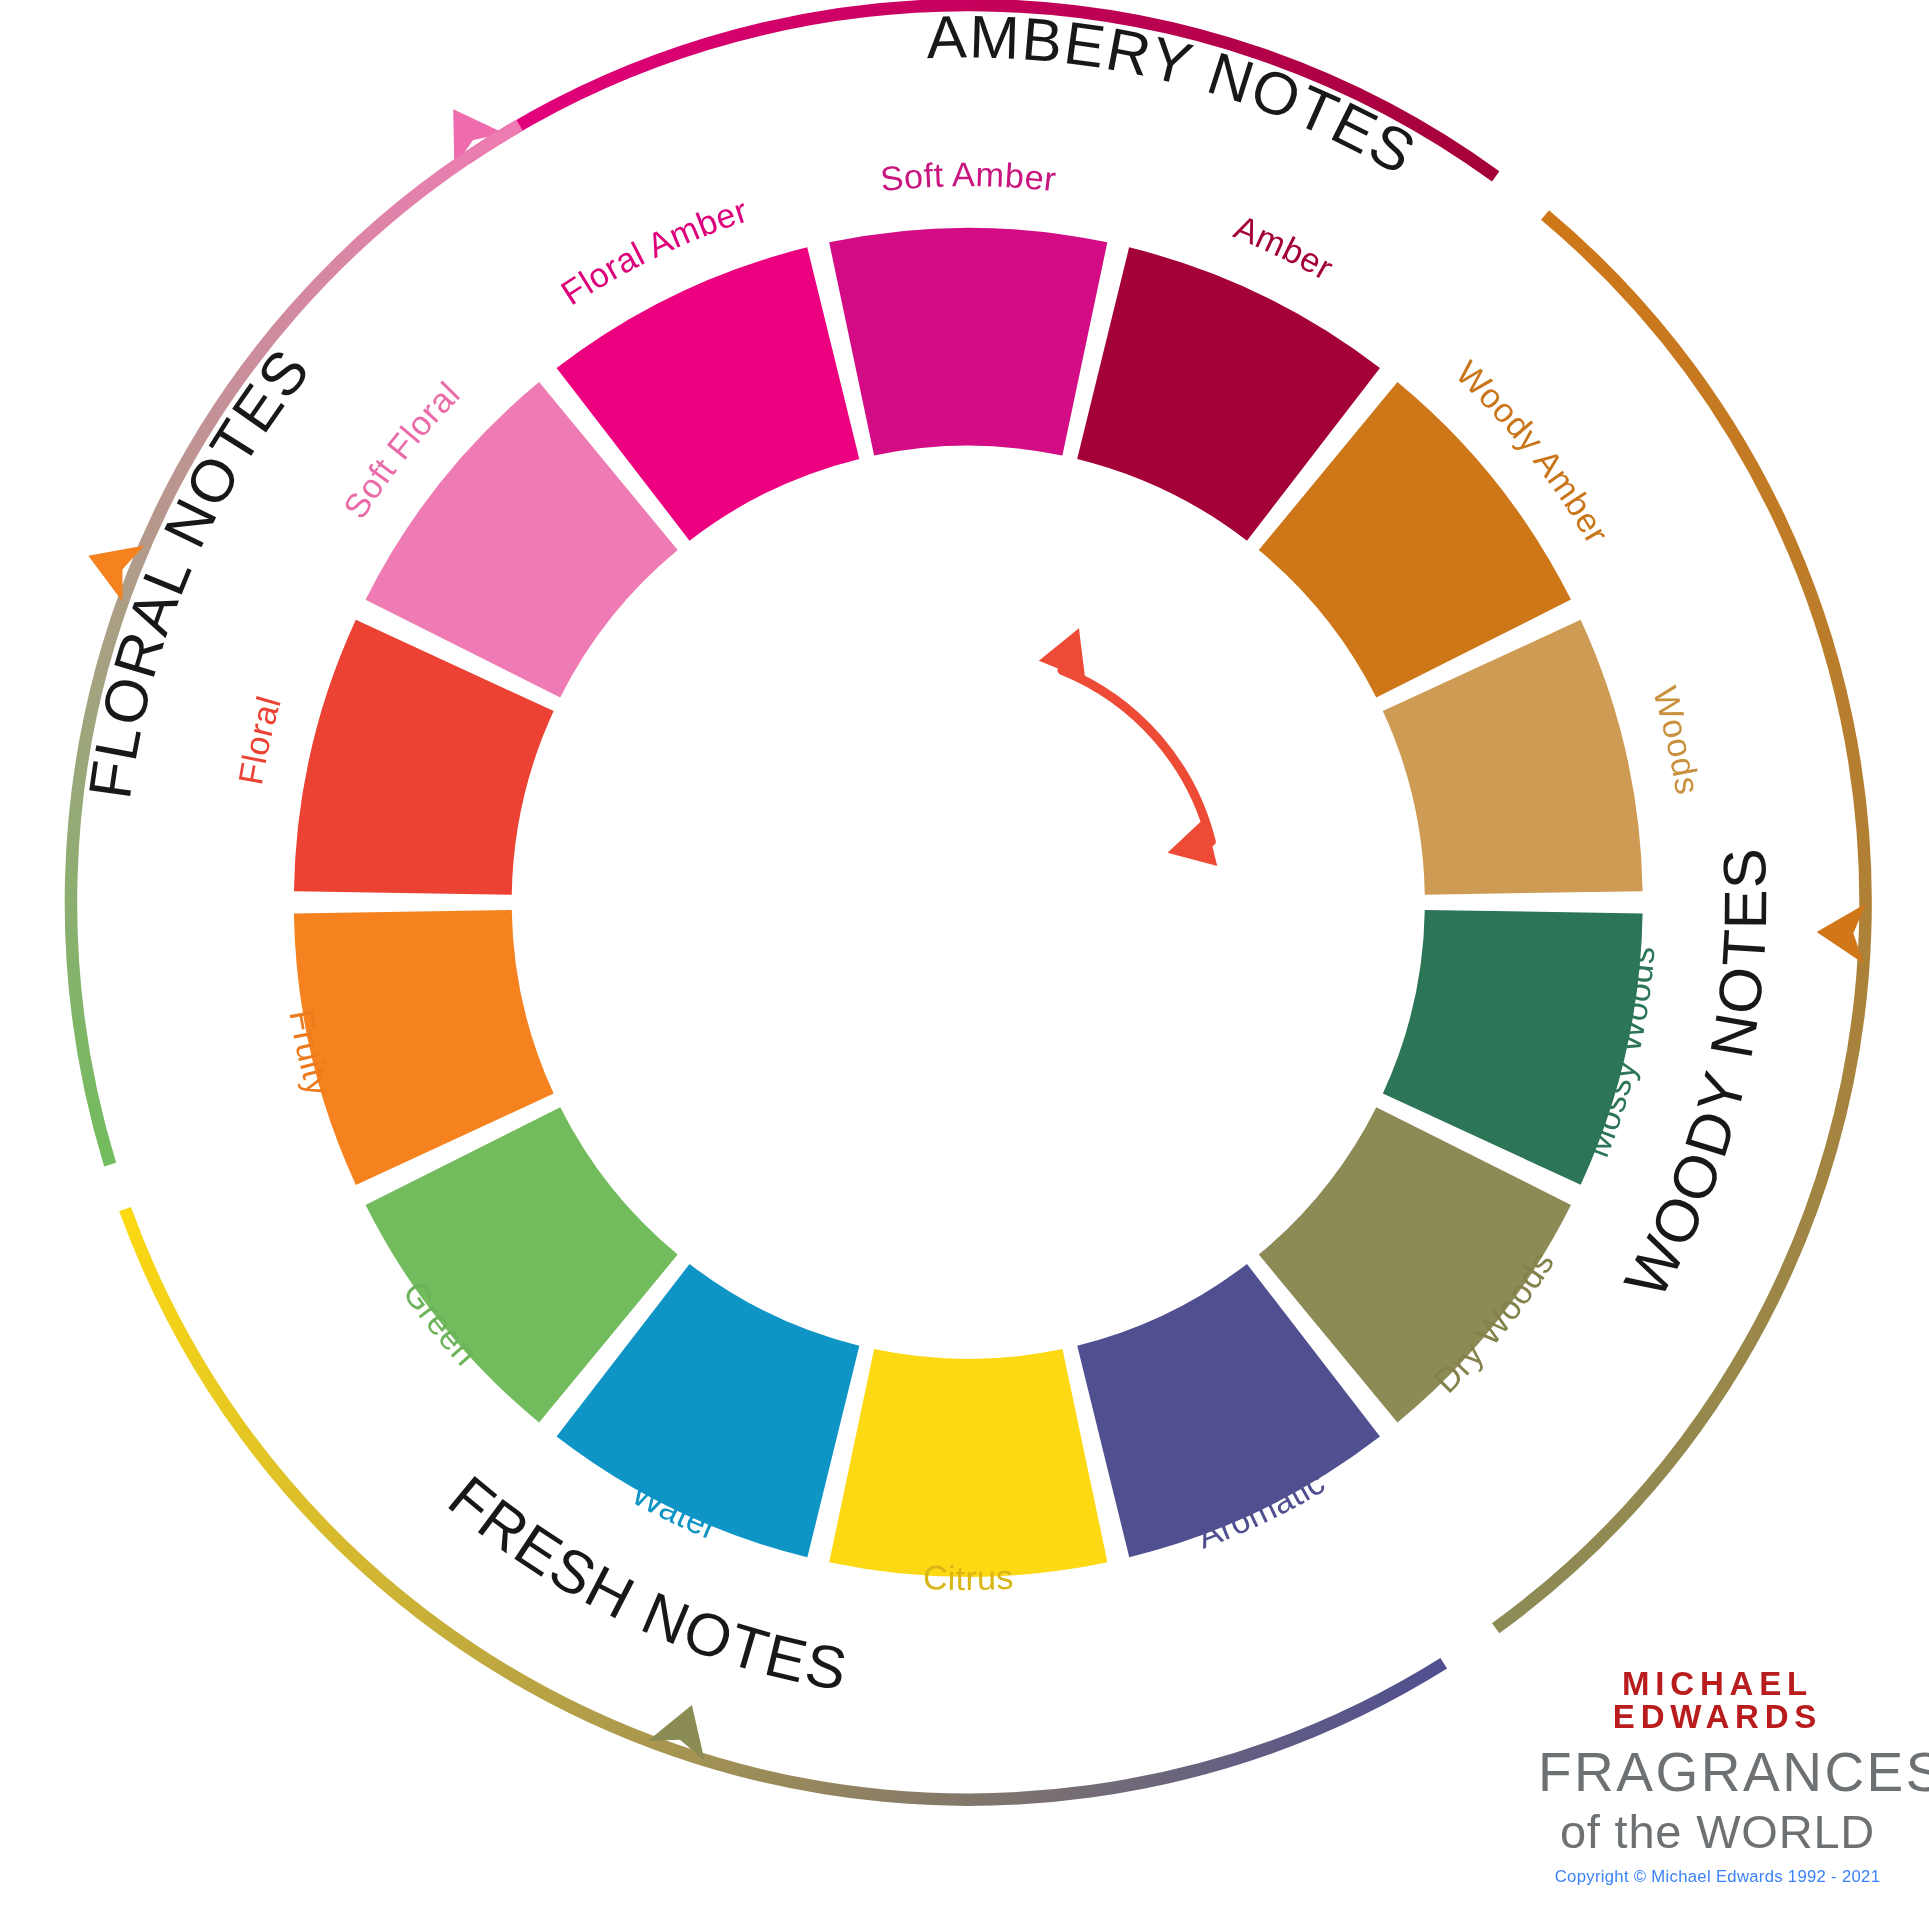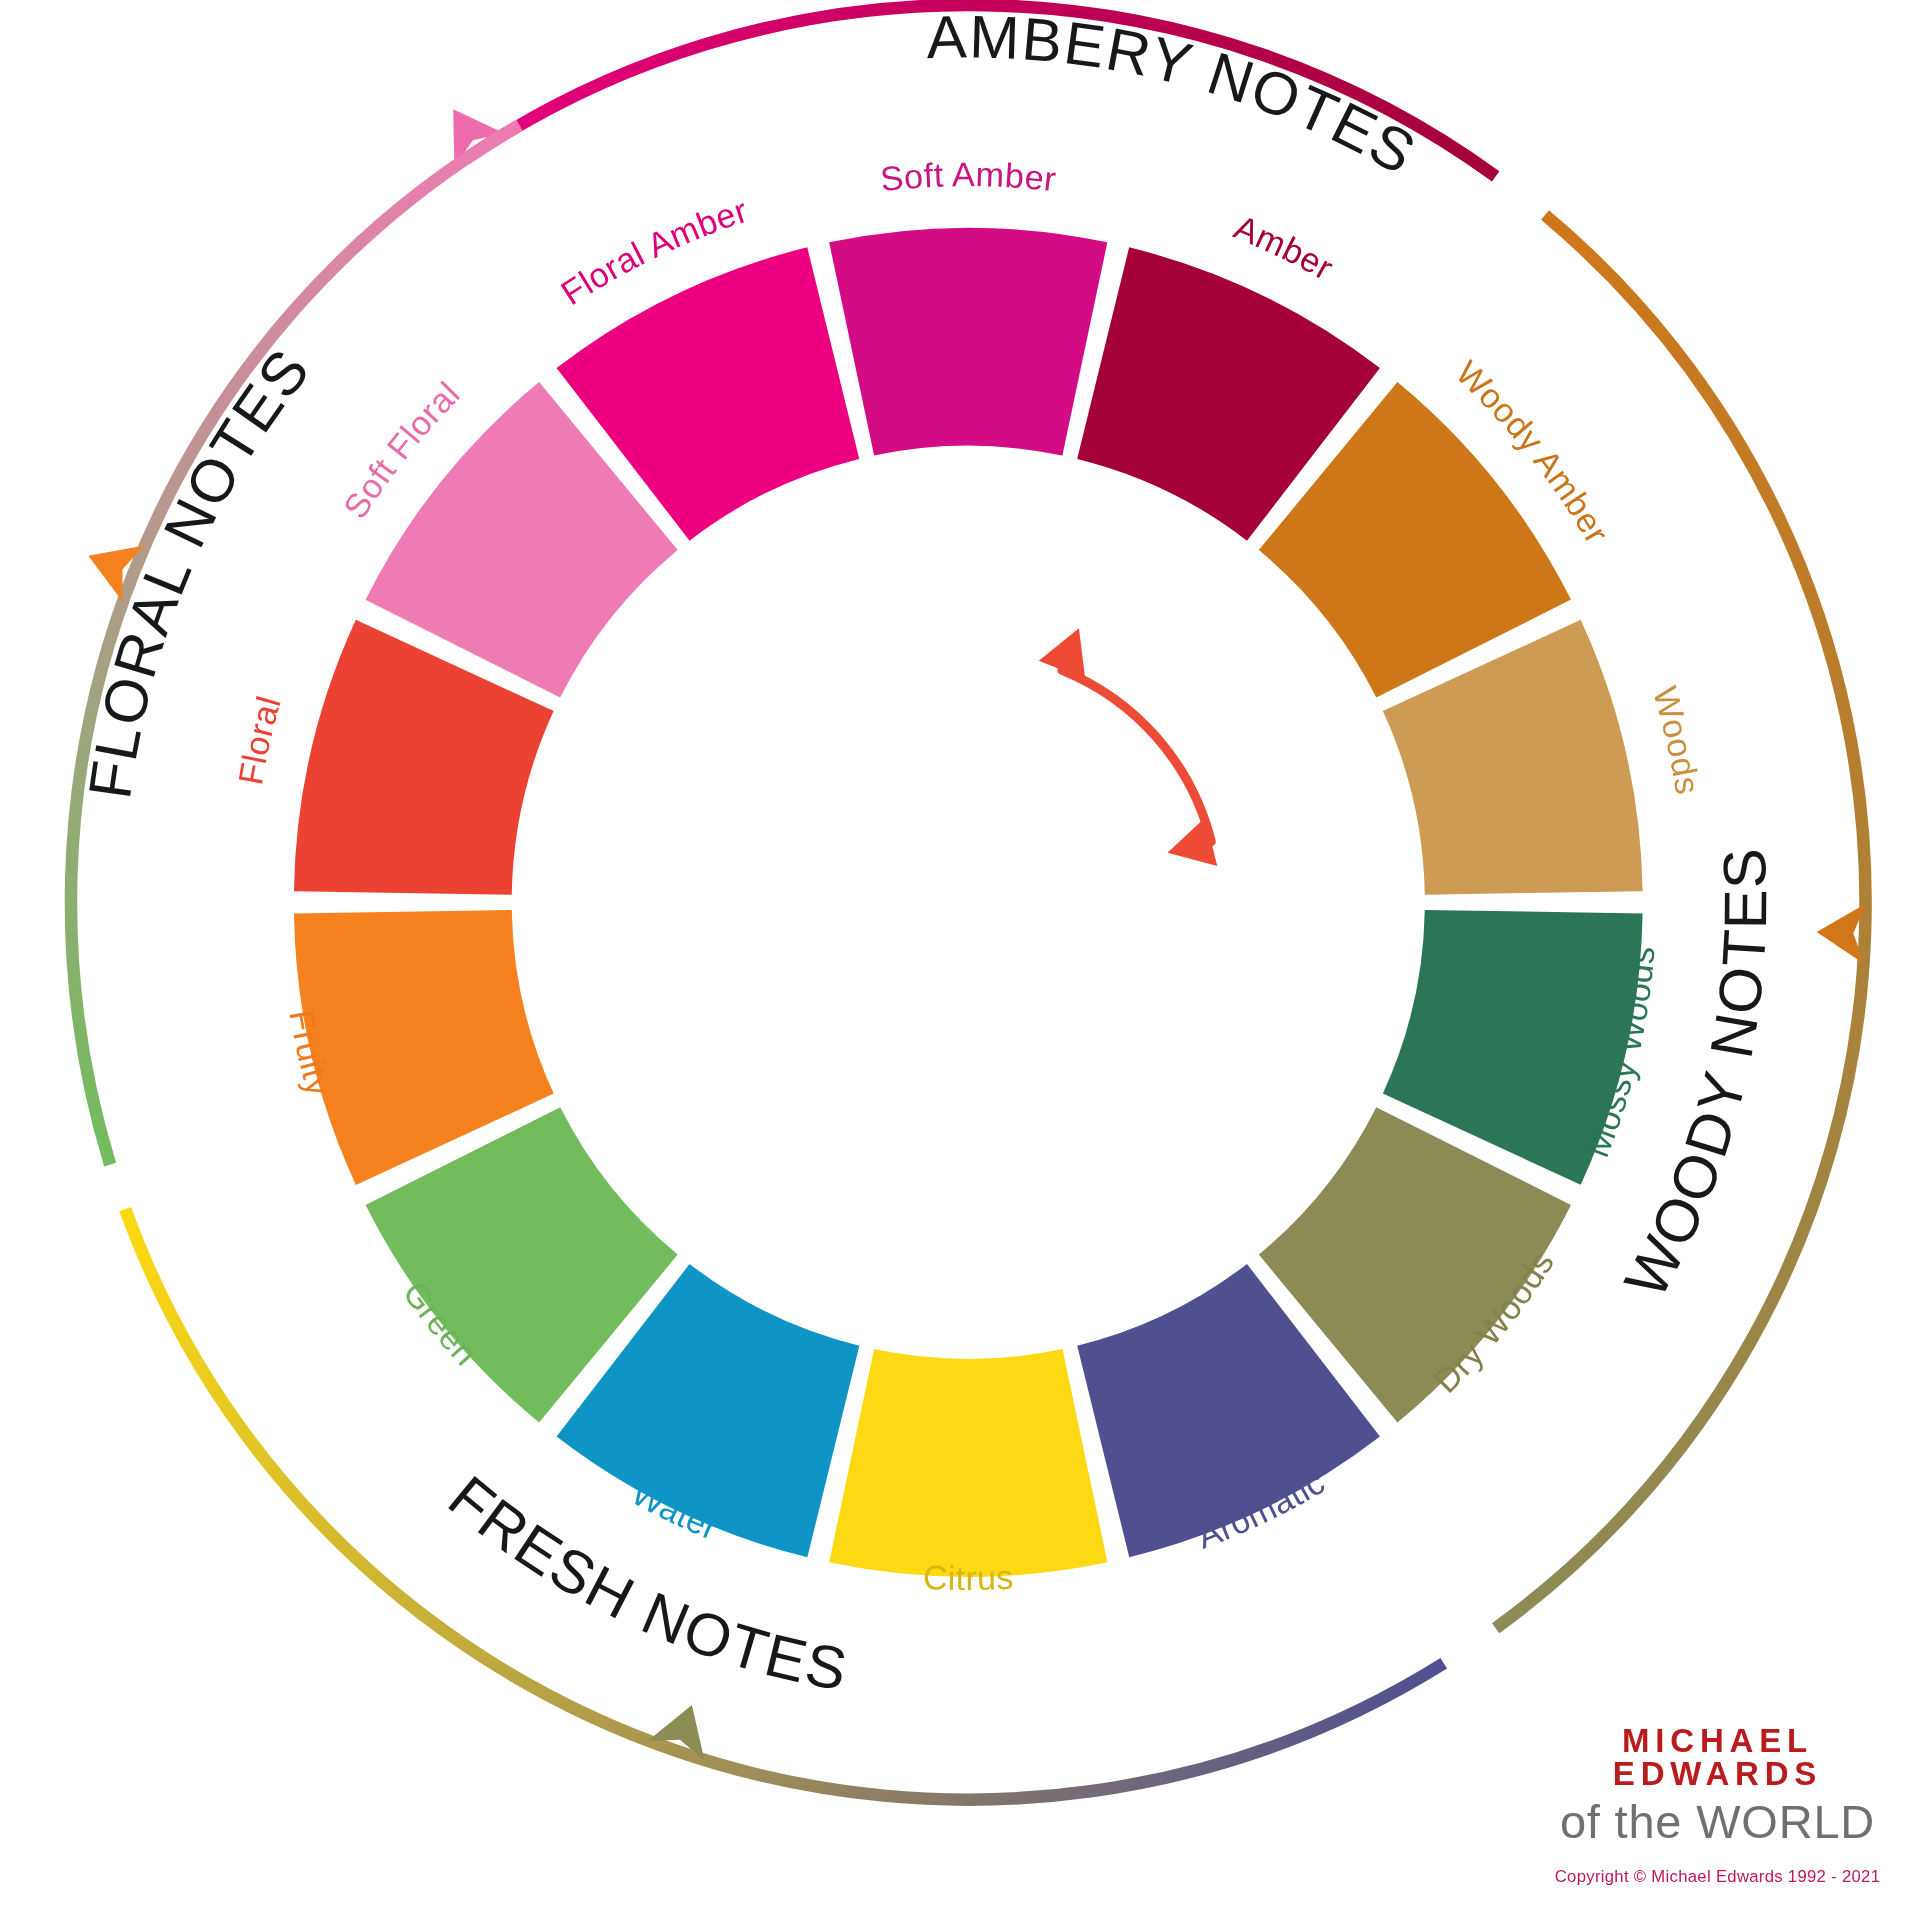--- a/index.html
+++ b/index.html
@@ -11,21 +11,21 @@
   .seg-label{font-family:"Liberation Sans",sans-serif;font-weight:400;}
   .fam-label{font-family:"Liberation Sans",sans-serif;font-weight:400;fill:#17181a;letter-spacing:2px;}
   
   #brand{
     position:absolute;right:32px;bottom:43px;width:359px;text-align:center;
     font-family:"Liberation Sans",sans-serif;line-height:1;
   }
   #brand .b1{font-size:33px;letter-spacing:5.8px;color:#b91c1c;font-weight:700;}
   #brand .b2{font-size:55px;letter-spacing:2.5px;color:#6e7173;font-weight:300;margin-top:11.7px;}
   #brand .b3{font-size:47px;letter-spacing:0.8px;color:#6e7173;font-weight:300;margin-top:8.3px;}
-  #brand .b4{font-size:16.7px;color:#be185d;font-weight:400;margin-top:24px;letter-spacing:0.3px;}
+  #brand .b4{font-size:16.7px;color:#3b82f6;font-weight:400;margin-top:14px;letter-spacing:0.3px;}
 </style>
 </head>
 <body>
 
 <svg id="wheel" viewBox="0 0 2311 2311">
   <defs id="defs-root">
       <path id="segpath0" d="M961.1602988020128,246.35829649633786 A858,858 0 0 1 1358.839701197987,246.35829649633786" fill="none"></path>
       <path id="segpath1" d="M1342.9263804811003,242.7268110430325 A858,858 0 0 1 1701.2360469010118,415.2466361069095" fill="none"></path>
       <path id="segpath2" d="M1688.5325055835765,405.11732486951064 A858,858 0 0 1 1936.5009374322979,716.0201455329861" fill="none"></path>
       <path id="segpath3" d="M1929.450568115407,701.3820035524164 A858,858 0 0 1 2017.961893739479,1089.0863397756377" fill="none"></path>
@@ -110,16 +110,17 @@
     </g>
   <g id="g-center">
       <path d="M1272.3819780247736,802.8448436299637 A300,300 0 0 1 1451.0887178827988,1008.4234313200997" fill="none" stroke="#EE4B36" stroke-width="11" stroke-linecap="round"></path>
       <path d="M0,-30 L54,0 L0,30 Z" fill="#EE4B36" transform="translate(1272.3819780247736,802.8448436299637) rotate(-68)"></path>
       <path d="M0,-30 L54,0 L0,30 Z" fill="#EE4B36" transform="translate(1451.0887178827988,1008.4234313200997) rotate(166)"></path>
     </g>
 </svg>
 
 <div id="brand">
   <div class="b1">MICHAEL EDWARDS</div>
+  <div class="b2">FRAGRANCES</div>
   <div class="b3">of the WORLD</div>
   <div class="b4">Copyright © Michael Edwards 1992 - 2021</div>
 </div>
 
 
 </body></html>

